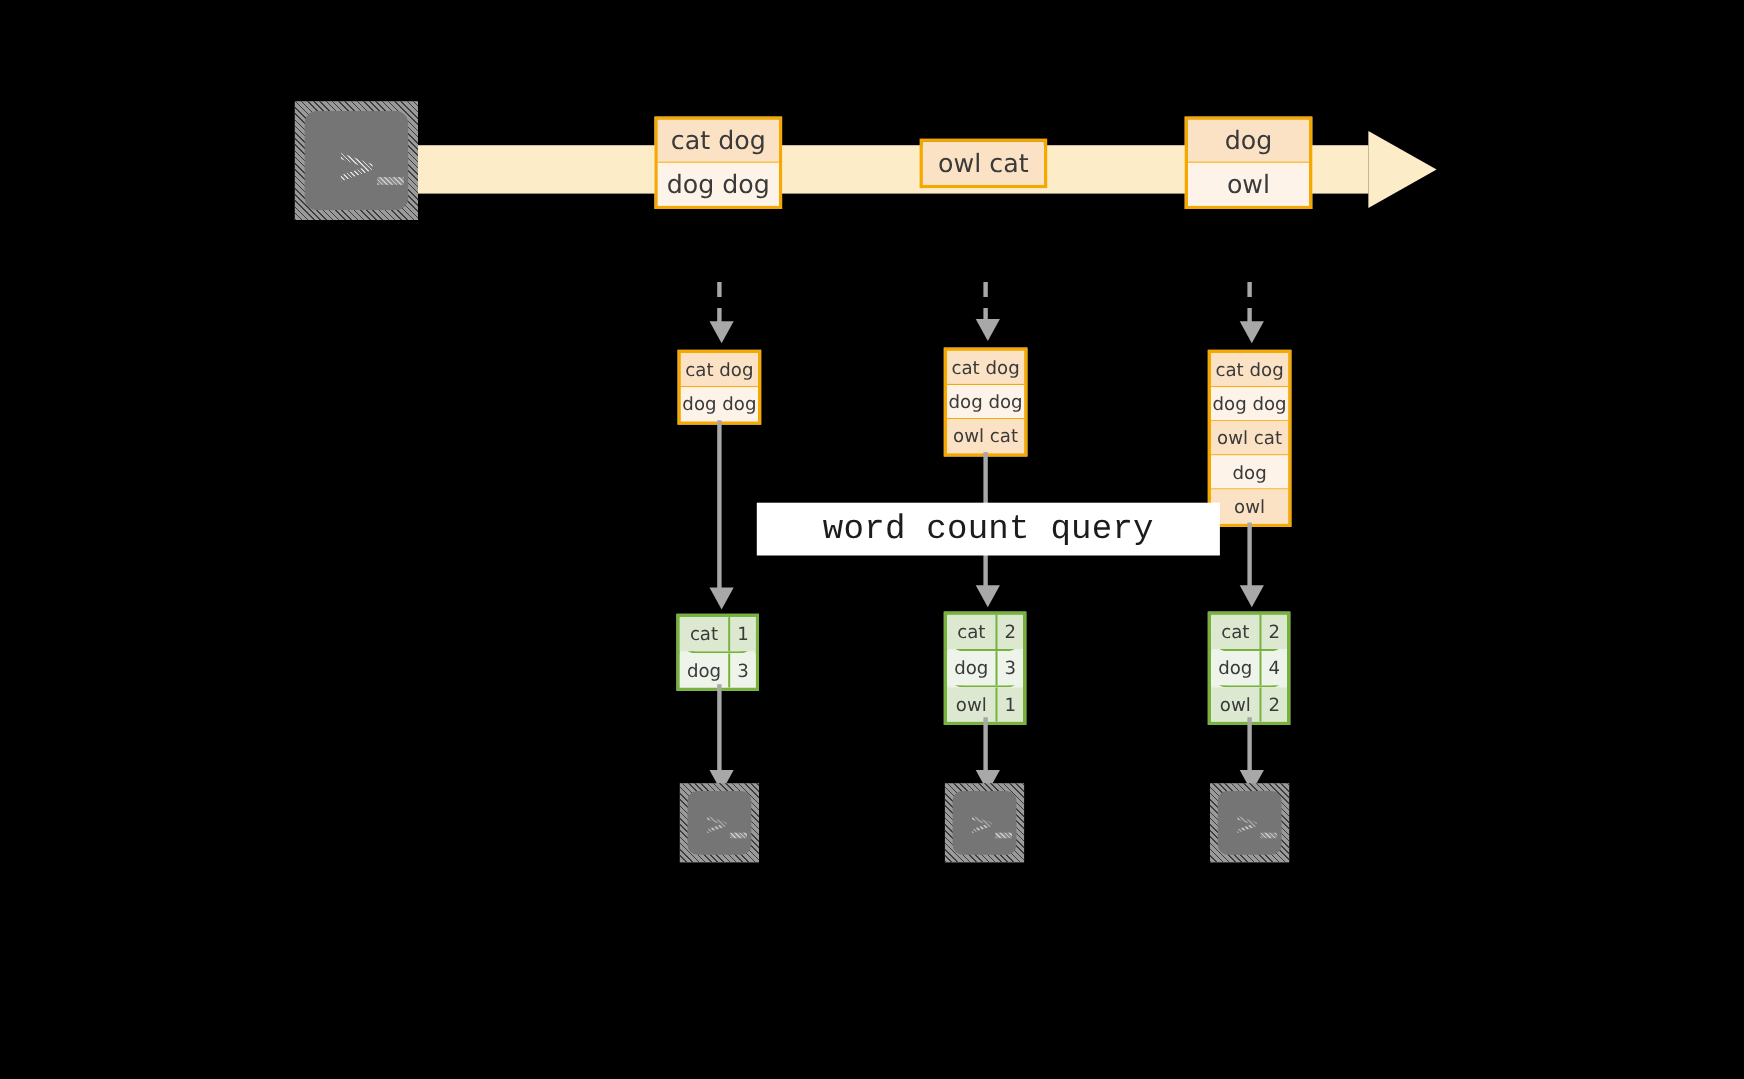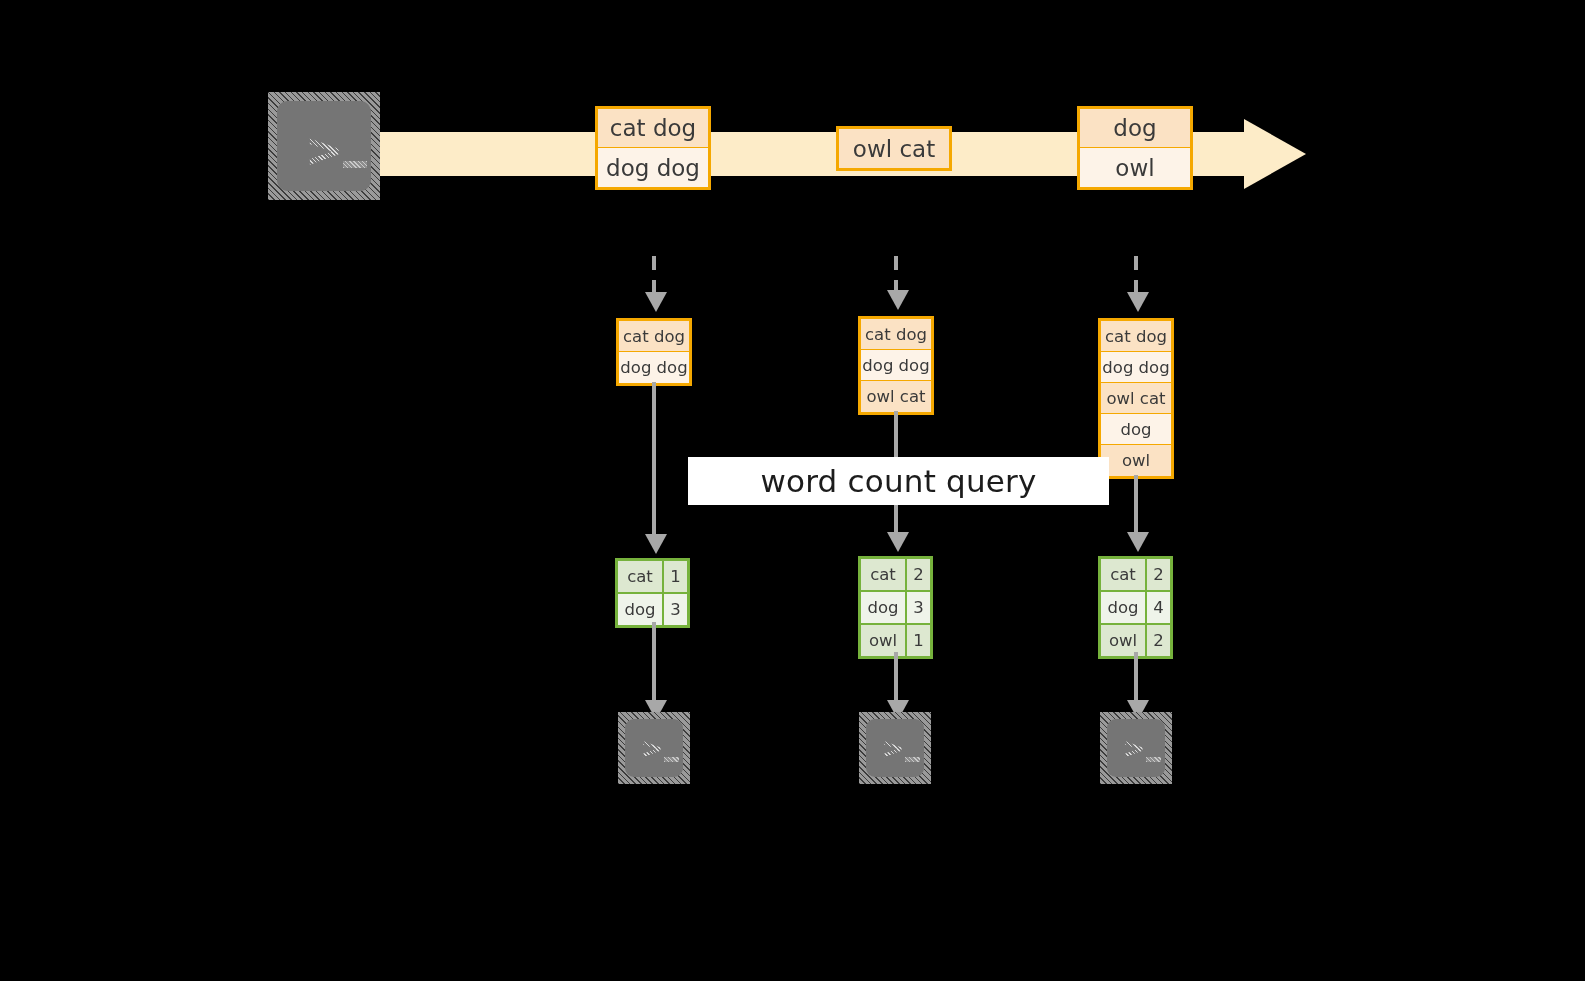--- a/index.html
+++ b/index.html
@@ -86,21 +86,21 @@
   .recbox.sm .cell{height:31px;font-size:16.5px;}
   .mid-1{left:616px;top:318px;width:76px;}
   .mid-2{left:858px;top:316px;width:76px;}
   .mid-3{left:1098px;top:318px;width:76px;}
 
   
   .restable{
     position:absolute;box-sizing:border-box;
     border:3px solid #76b23c;background:#eef3e9;
   }
-  .restable .row{display:flex;height:31px;border-bottom:2px solid #76b23c;}
+  .restable .row{display:flex;height:31px;border-bottom:2px solid #76b23c;border-radius:15px;}
   .restable .row:last-child{border-bottom:none;}
   .restable .row .k,
   .restable .row .v{
     box-sizing:border-box;
     display:flex;align-items:center;justify-content:center;
     font-size:16.5px;color:#3a3a3a;
   }
   .restable .row .k{flex:0 0 46px;border-right:2px solid #76b23c;}
   .restable .row .v{flex:1 1 auto;}
   .restable .row.a .k,.restable .row.a .v{background:#dde8d0;}
@@ -123,20 +123,21 @@
     border-top:20px solid #a8a8a8;
   }
 
   
   .banner{
     position:absolute;left:688px;top:457px;width:421px;height:48px;
     background:#ffffff;
     display:flex;align-items:center;justify-content:center;
     font-size:31px;color:#1c1c1c;letter-spacing:.2px;
     z-index:40;
+    font-family:Liberation Mono, monospace;
   }
 </style>
 </head>
 <body>
 
 <div class="stage">
 
   <div class="timeline"></div>
   <div class="timeline-head"></div>
 

